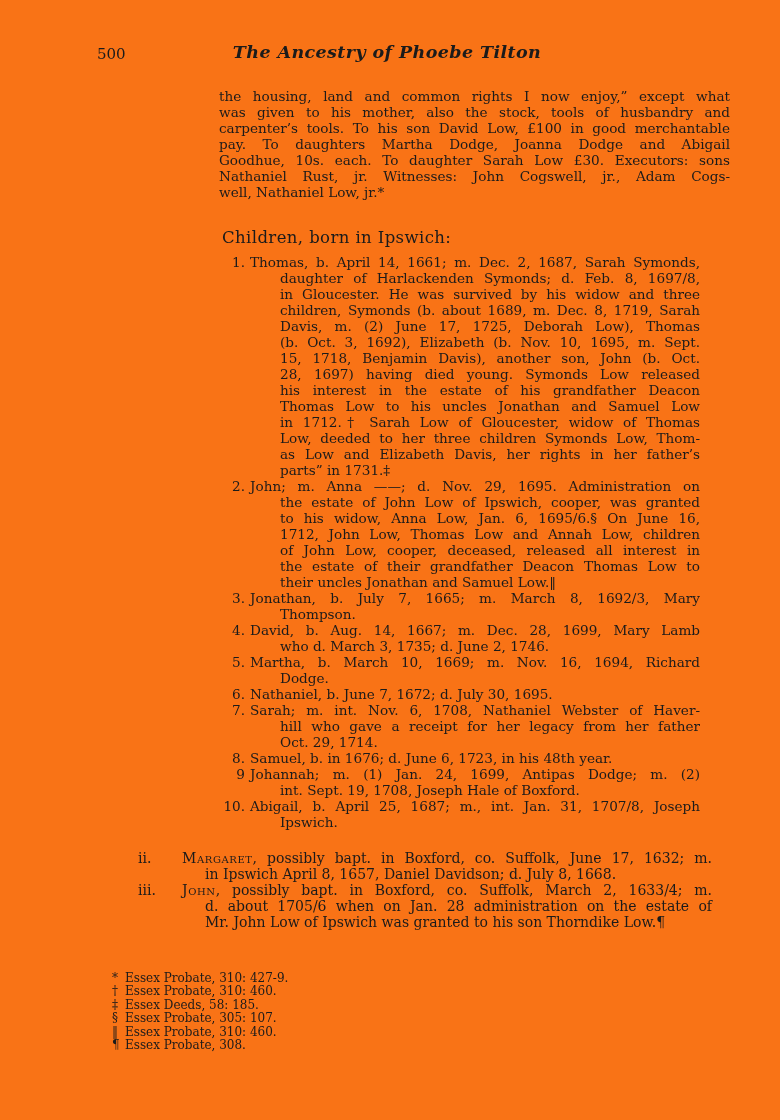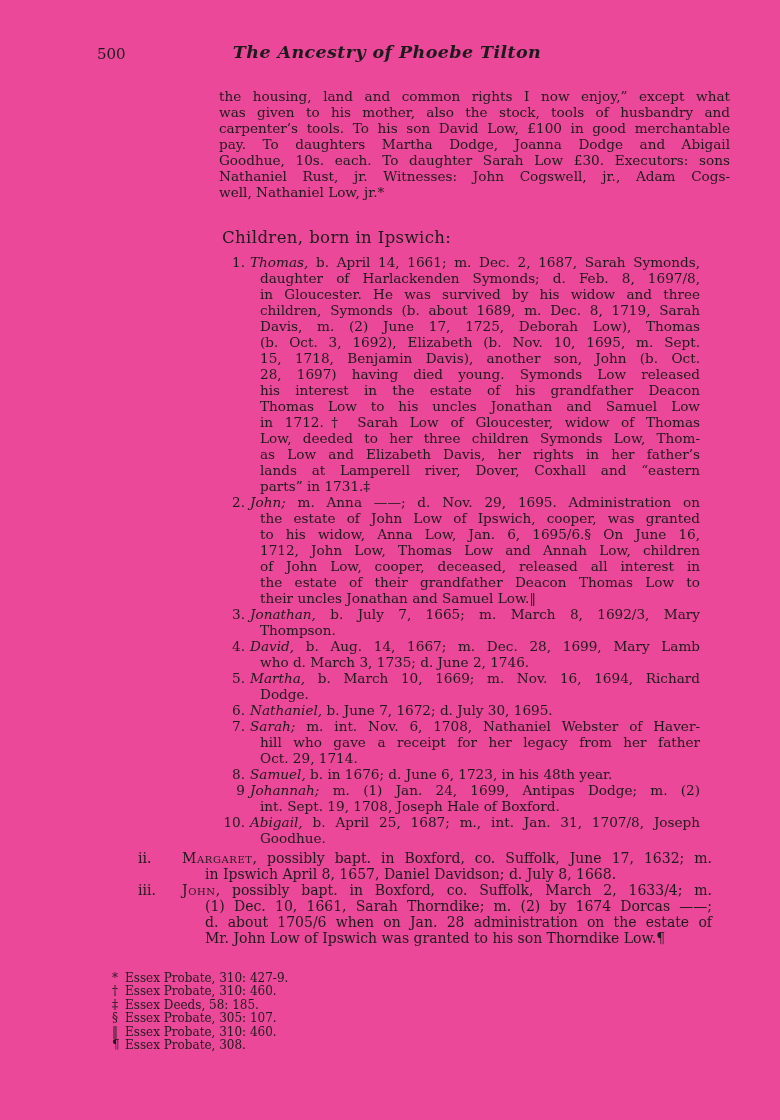--- a/index.html
+++ b/index.html
@@ -1,36 +1,36 @@
 <!DOCTYPE html>
 <html><head>
 <meta charset="utf-8">
 <style>
   html,body{margin:0;padding:0;background:#e8e8e6;}
   .page{
     position:relative;width:780px;height:1120px;margin:0 auto;
-    background:#ec4899;color:#1b1b1b;
+    background:#f97316;color:#1b1b1b;
     font-family:"DejaVu Serif","Liberation Serif",serif;
     -webkit-font-smoothing:antialiased;
     overflow:hidden;
   }
   .pagenum{position:absolute;left:97px;top:45px;font-size:15px;}
   .title{
     position:absolute;left:387px;top:42px;transform:translateX(-50%);
     font-style:italic;font-weight:600;font-size:17.5px;letter-spacing:.4px;white-space:nowrap;
   }
   .intro{position:absolute;left:189px;top:88px;width:511px;font-size:13.6px;line-height:16px;margin-left:30px;}
   .jline{text-align:justify;text-align-last:justify;}
   .jline.lastline{text-align-last:left;}
   .children-heading{position:absolute;left:222px;top:228px;font-size:16.5px;letter-spacing:.4px;}
   .child-list{position:absolute;left:189px;top:254px;width:511px;font-size:13.6px;line-height:16px;}
   .citem{position:relative;padding-left:61px;}
   .citem .num{position:absolute;left:0;top:0;width:56px;text-align:right;}
-  .citem .cont{margin-left:10px;}
-  .iname{font-style:italic;}
+  .citem .cont{margin-left:30px;}
+  .iname{}
   .outer-list{position:absolute;left:122px;top:850px;width:590px;font-size:14px;line-height:16px;}
   .oitem{position:relative;padding-left:60px;}
   .oitem .num{position:absolute;left:16px;top:0;width:36px;text-align:left;}
   .oitem .cont{margin-left:23px;}
   .oname{font-variant:small-caps;letter-spacing:.6px;}
   .footnotes{position:absolute;left:112px;top:948px;font-size:12px;line-height:13.4px;margin-top:24px;}
   .fnote .sym{display:inline-block;width:13px;}
 </style>
 </head>
 <body>
@@ -60,21 +60,20 @@
         <div class="jline cont">children, Symonds (b. about 1689, m. Dec. 8, 1719, Sarah</div>
         <div class="jline cont">Davis, m. (2) June 17, 1725, Deborah Low), Thomas</div>
         <div class="jline cont">(b. Oct. 3, 1692), Elizabeth (b. Nov. 10, 1695, m. Sept.</div>
         <div class="jline cont">15, 1718, Benjamin Davis), another son, John (b. Oct.</div>
         <div class="jline cont">28, 1697) having died young. Symonds Low released</div>
         <div class="jline cont">his interest in the estate of his grandfather Deacon</div>
         <div class="jline cont">Thomas Low to his uncles Jonathan and Samuel Low</div>
         <div class="jline cont">in 1712.† Sarah Low of Gloucester, widow of Thomas</div>
         <div class="jline cont">Low, deeded to her three children Symonds Low, Thom-</div>
         <div class="jline cont">as Low and Elizabeth Davis, her rights in her father’s</div>
-        <div class="jline cont">lands at Lamperell river, Dover, Coxhall and “eastern</div>
         <div class="jline cont lastline">parts” in 1731.‡</div>
       </div>
       <div class="citem">
         <span class="num">2.</span>
         <div class="jline"><span class="iname">John;</span> m. Anna ——; d. Nov. 29, 1695. Administration on</div>
         <div class="jline cont">the estate of John Low of Ipswich, cooper, was granted</div>
         <div class="jline cont">to his widow, Anna Low, Jan. 6, 1695/6.§ On June 16,</div>
         <div class="jline cont">1712, John Low, Thomas Low and Annah Low, children</div>
         <div class="jline cont">of John Low, cooper, deceased, released all interest in</div>
         <div class="jline cont">the estate of their grandfather Deacon Thomas Low to</div>
@@ -110,34 +109,33 @@
         <div class="jline lastline"><span class="iname">Samuel,</span> b. in 1676; d. June 6, 1723, in his 48th year.</div>
       </div>
       <div class="citem">
         <span class="num">9</span>
         <div class="jline"><span class="iname">Johannah;</span> m. (1) Jan. 24, 1699, Antipas Dodge; m. (2)</div>
         <div class="jline cont lastline">int. Sept. 19, 1708, Joseph Hale of Boxford.</div>
       </div>
       <div class="citem">
         <span class="num">10.</span>
         <div class="jline"><span class="iname">Abigail,</span> b. April 25, 1687; m., int. Jan. 31, 1707/8, Joseph</div>
-        <div class="jline cont lastline">Goodhue.</div>
+        <div class="jline cont lastline">Ipswich.</div>
       </div>
     </div>
 
   <div class="outer-list">
       <div class="oitem">
         <span class="num">ii.</span>
         <div class="jline"><span class="oname">Margaret</span>, possibly bapt. in Boxford, co. Suffolk, June 17, 1632; m.</div>
         <div class="jline cont lastline">in Ipswich April 8, 1657, Daniel Davidson; d. July 8, 1668.</div>
       </div>
       <div class="oitem">
         <span class="num">iii.</span>
         <div class="jline"><span class="oname">John</span>, possibly bapt. in Boxford, co. Suffolk, March 2, 1633/4; m.</div>
-        <div class="jline cont">(1) Dec. 10, 1661, Sarah Thorndike; m. (2) by 1674 Dorcas ——;</div>
         <div class="jline cont">d. about 1705/6 when on Jan. 28 administration on the estate of</div>
         <div class="jline cont lastline">Mr. John Low of Ipswich was granted to his son Thorndike Low.¶</div>
       </div>
     </div>
 
   <div class="footnotes">
       <div class="fnote"><span class="sym">*</span><span class="ftext">Essex Probate, 310: 427-9.</span></div>
       <div class="fnote"><span class="sym">†</span><span class="ftext">Essex Probate, 310: 460.</span></div>
       <div class="fnote"><span class="sym">‡</span><span class="ftext">Essex Deeds, 58: 185.</span></div>
       <div class="fnote"><span class="sym">§</span><span class="ftext">Essex Probate, 305: 107.</span></div>

